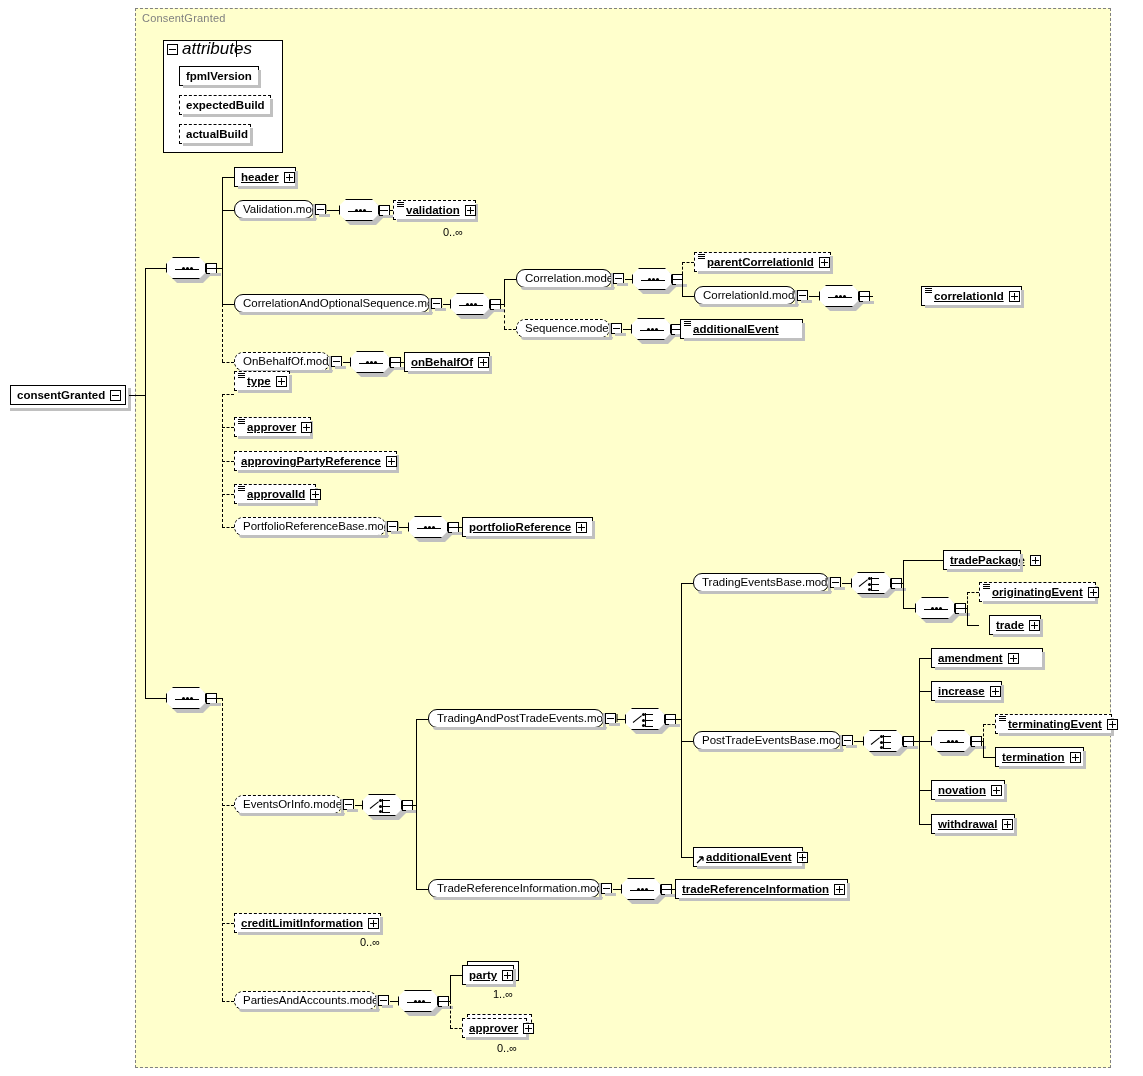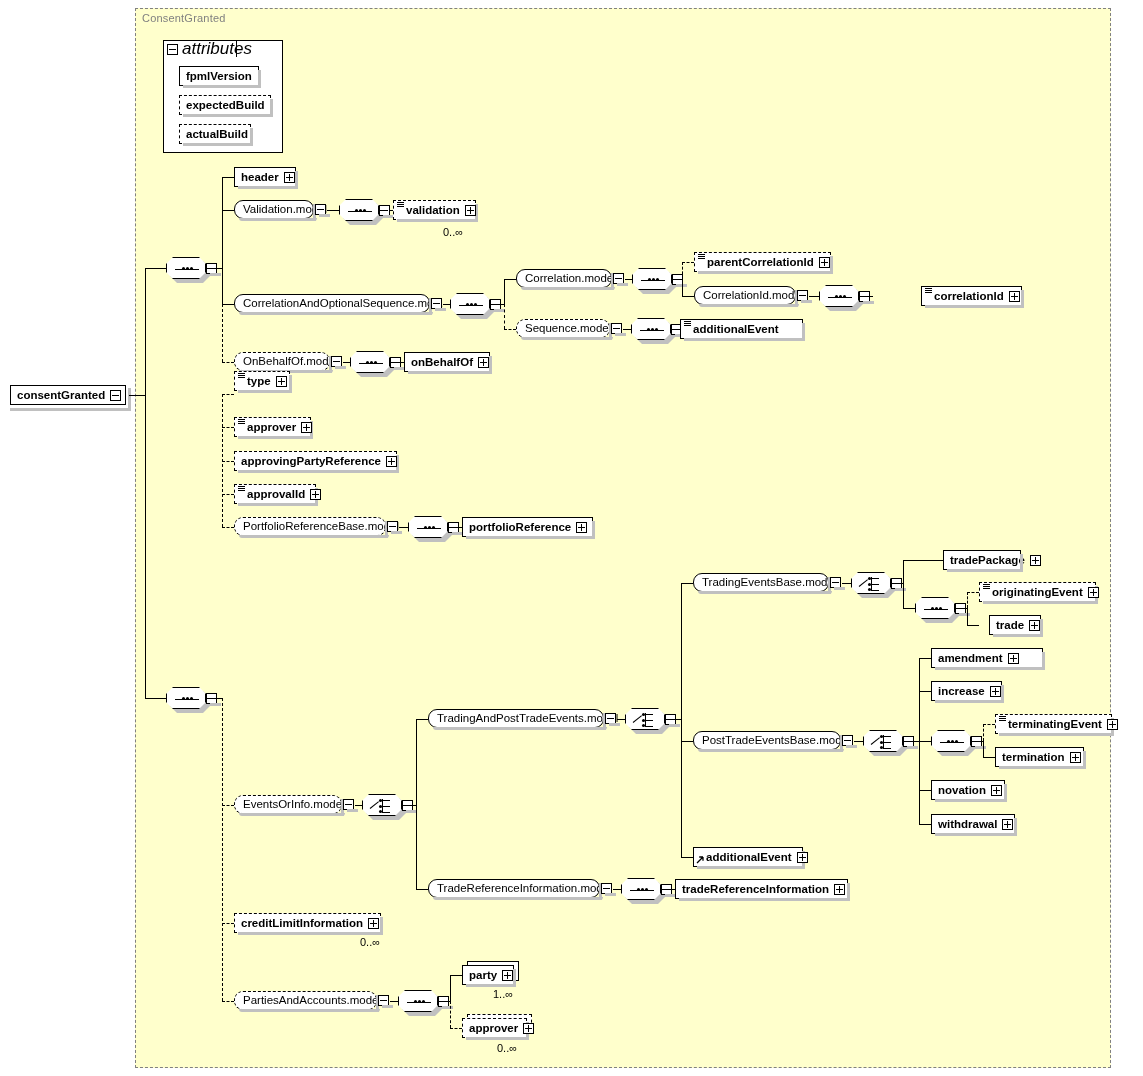--- a/index.html
+++ b/index.html
@@ -25,21 +25,21 @@
   .dln.v{width:0;border-left:1px dashed #000;}
 
   
   .node{
     position:absolute; box-sizing:border-box; background:#ffffff;
     border:1px solid #000; height:20px; line-height:18px;
     font-size:11.5px; color:#000; white-space:nowrap;
     padding:0 4px 0 6px; display:flex; align-items:center;
   }
   .node .lbl{display:inline-block;}
-  .node.bold .lbl{font-weight:bold;}
+  .node.bold .lbl{font-weight:bold;text-decoration:underline;}
   .node.opt{border:1px dashed #000;}
   .node.shadow:after{
     content:""; position:absolute; left:3px; top:100%; width:100%; height:3px;
     background:#c0c0c0;
   }
   .node.shadow:before{
     content:""; position:absolute; left:100%; top:3px; width:3px; height:100%;
     background:#c0c0c0;
   }
 

